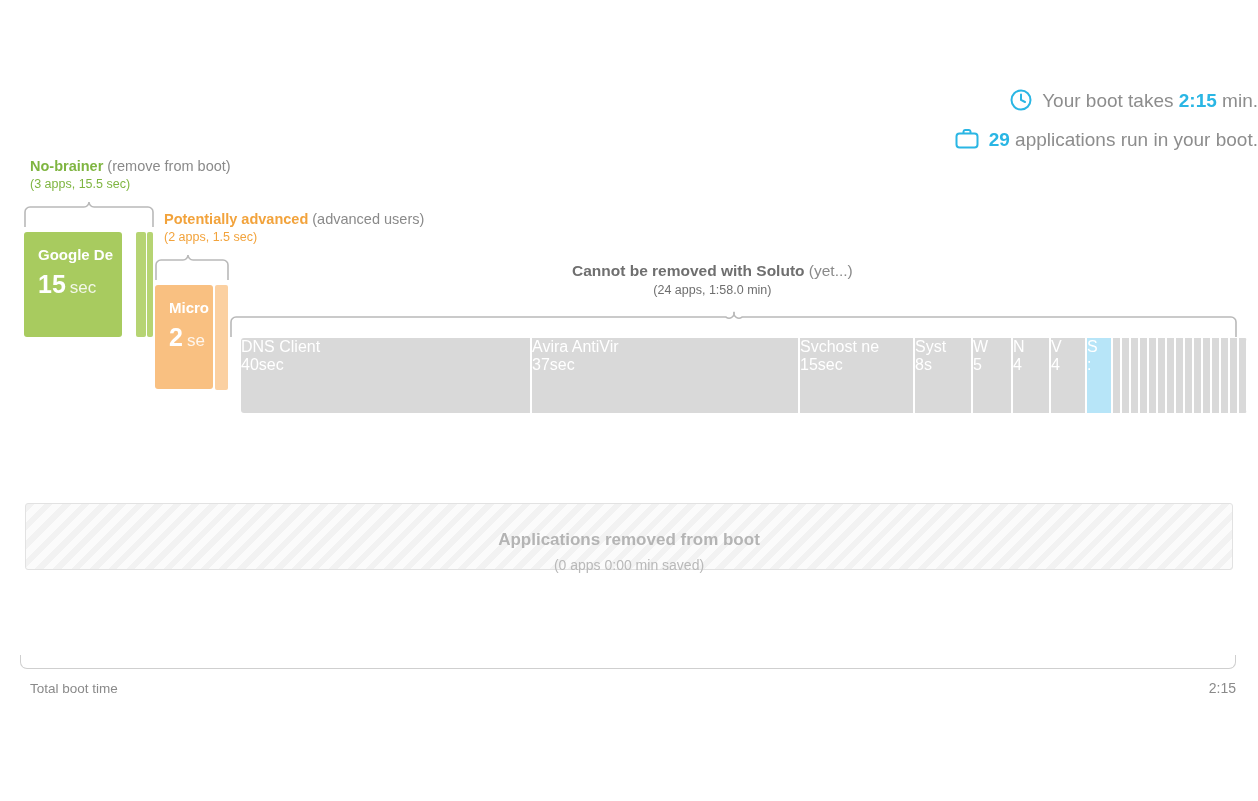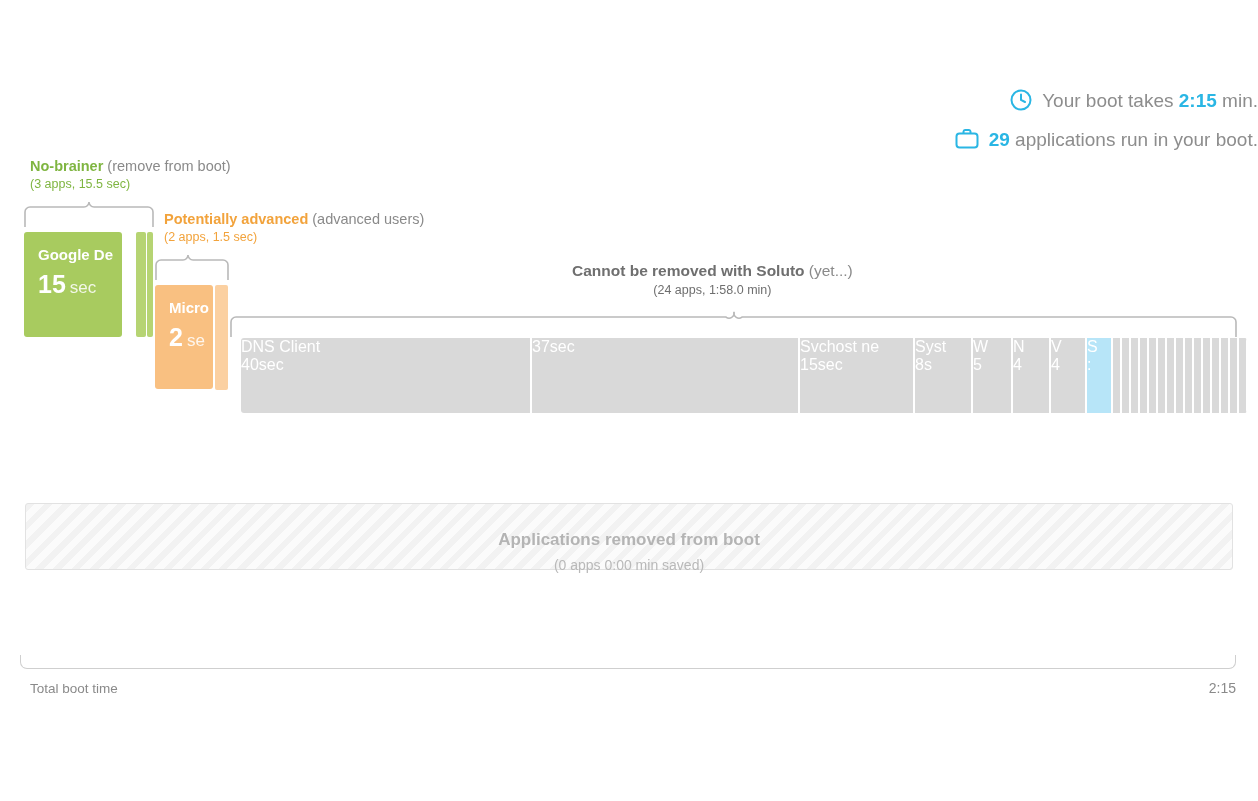--- a/index.html
+++ b/index.html
@@ -275,20 +275,21 @@
 <div class="grey-group" style="left:230px; top:338px; width:1006px; height:75px;margin-left:11px;">
 
   <div class="grey-cell" style="left:0px; width:291px;">
     <div class="app-name">DNS Client</div>
     <div class="app-time">
       <span class="num">40</span><span class="unit">sec</span>
     </div>
   </div>
 
   <div class="grey-cell" style="left:291px; width:268px;">
+    <div class="app-name">Avira AntiVir</div>
     <div class="app-time">
       <span class="num">37</span><span class="unit">sec</span>
     </div>
   </div>
 
   <div class="grey-cell" style="left:559px; width:115px;">
     <div class="app-name">Svchost ne</div>
     <div class="app-time">
       <span class="num">15</span><span class="unit">sec</span>
     </div>

